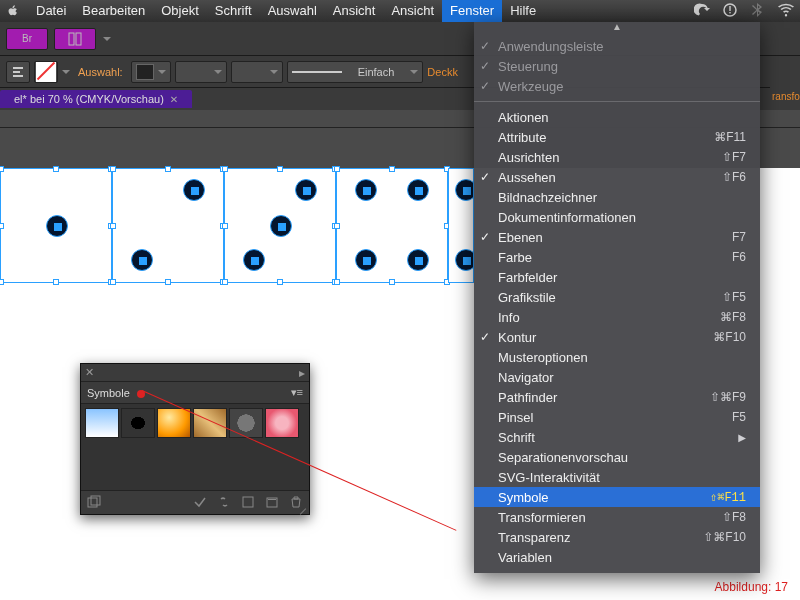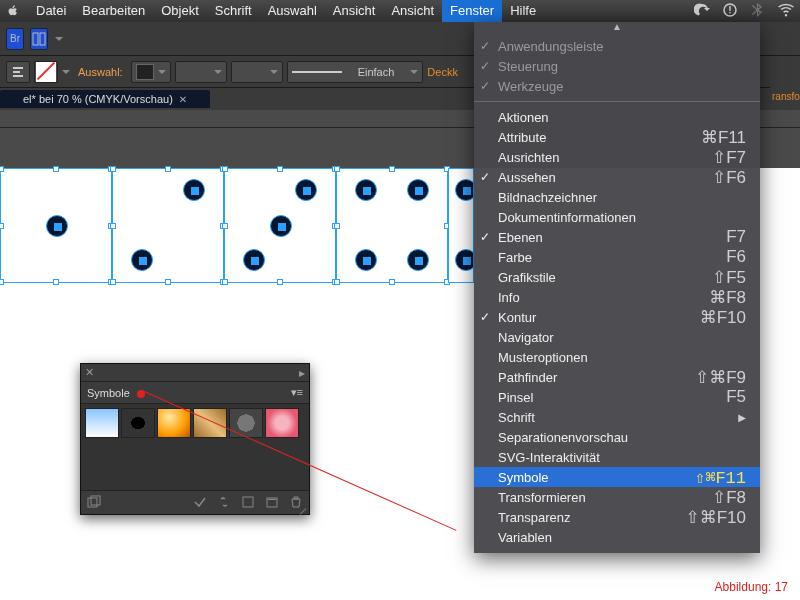--- a/index.html
+++ b/index.html
@@ -9,41 +9,41 @@
   .menubar { height: 22px; background: linear-gradient(#4a4a4a,#2f2f2f); display:flex; align-items:center; padding:0 6px; color:#eee; font-size:13px; position:relative; }
   .menubar .apple { width:14px; height:14px; margin-right:8px; }
   .menubar .apple svg { width:14px; height:14px; fill:#ccc; }
   .menubar .menu { padding:0 8px; line-height:22px; cursor:default; }
   .menubar .menu.hl { background:#1a6fd6; color:#fff; }
   .menubar .right { margin-left:auto; display:flex; gap:12px; align-items:center; }
   .menubar .right svg { width:16px; height:16px; fill:#ccc; }
 
   
   .apptool { height:34px; background:#3a3a3a; border-bottom:1px solid #1a1a1a; display:flex; align-items:center; padding:0 6px; gap:6px; }
-  .apptool .sq { width:18px; height:22px; background:#1d4ed8; border:1px solid #222; border-radius:2px; display:flex; align-items:center; justify-content:center; font-size:10px; color:#bbb; }
+  .apptool .sq { width:42px; height:22px; background:#a21caf; border:1px solid #222; border-radius:2px; display:flex; align-items:center; justify-content:center; font-size:10px; color:#bbb; }
   .apptool .dd { width:10px; display:flex; align-items:center; justify-content:center; }
   .dd svg { width:8px; height:8px; fill:#888; }
 
   
   .ctrlbar { height:32px; background:#3a3a3a; border-bottom:1px solid #1a1a1a; display:flex; align-items:center; padding:0 6px; font-size:11px; color:#999; gap:4px; }
   .ctrlbar .btn { width:24px; height:22px; background:#4a4a4a; border:1px solid #222; border-radius:2px; display:flex; align-items:center; justify-content:center; }
   .ctrlbar .lbl { color:#f0a050; padding:0 4px; }
   .ctrlbar .sel { height:22px; background:#4a4a4a; border:1px solid #222; border-radius:2px; display:flex; align-items:center; padding:0 4px; color:#ccc; gap:4px; }
   .ctrlbar .sel.wide { min-width:40px; }
   .ctrlbar .sel.swatch::before { content:""; width:16px; height:14px; background:#222; border:1px solid #666; }
   .ctrlbar .sel .v { min-width:30px; }
   .ctrlbar .stroke-style { min-width:100px;gap:16px; }
   .ctrlbar .stroke-style::before { content:""; width:50px; height:2px; background:#ccc; }
   .ctrlbar .rlink { color:#e88b2e; }
   .no-fill { position:relative; width:20px; height:20px; background:#fff; }
   .no-fill::after { content:""; position:absolute; left:-2px; top:8px; width:24px; height:2px; background:#e33; transform:rotate(-45deg); }
 
   
   .doctab { height:22px; background:#3a3a3a; display:flex; align-items:center; }
-  .doctab .tab { background:#0f172a; color:#ddd; font-size:11px; padding:3px 23px; border-radius:2px 2px 0 0; display:flex; gap:6px; align-items:center;}
+  .doctab .tab { background:#4c1d95; color:#ddd; font-size:11px; padding:3px 14px; border-radius:2px 2px 0 0; display:flex; gap:6px; align-items:center;}
   .doctab .tab .x { font-size:10px; color:#aaa; }
 
   .ruler { height:18px; background:#4a4a4a; border-bottom:1px solid #222; }
   .canvas-bg { height:40px; background:#4a4a4a; }
   .canvas { background:#fff; position:relative; height:432px; }
 
   
   .dice-row { position:absolute; top:0; left:0; display:flex; }
   .die { width:112px; height:115px; border:1px solid #2aa0ff; position:relative; background:#fff; }
   .die .dot { position:absolute; width:22px; height:22px; background:#04152e; border-radius:50%; border:1px solid #2aa0ff; }
@@ -81,21 +81,21 @@
   .caption { position:absolute; color:#d22; font-size:12px;}
 
   
   .ddmenu { position:absolute; left:474px; top:22px; width:286px; background:rgba(72,72,76,.97); color:#eee; font-size:13px; box-shadow:0 6px 20px rgba(0,0,0,.6); padding-bottom:4px;}
   .ddmenu .grp { padding:2px 0;}
   .ddmenu .sep { height:1px; background:#6a6a6e; margin:3px 0;}
   .ddmenu .row { display:flex; align-items:center; height:20px; padding:0 14px 0 24px; position:relative;}
   .ddmenu .row.dim { color:#9a9a9e;}
   .ddmenu .row.hl { background:#2a6fd6; color:#fff;}
   .ddmenu .row .chk { position:absolute; left:6px; font-size:12px;}
-  .ddmenu .row .sc { margin-left:auto; font-size:17px; color:#cfcfd3;}
+  .ddmenu .row .sc { margin-left:auto; font-size:12px; color:#cfcfd3;}
   .ddmenu .row.hl .sc { color:#fde047;font-family:Liberation Mono, monospace;}
   .ddmenu .row .arr { margin-left:auto; font-size:10px; color:#cfcfd3;}
   .ddmenu .toparrow { text-align:center; height:12px; color:#bbb; font-size:10px; line-height:10px;}
 
   .rightslab { position:absolute; right:0; top:87px; width:30px; height:22px; background:#3a3a3a; color:#e88b2e; font-size:10px; overflow:hidden; padding:4px 2px;}
 </style>
 </head>
 <body>
 
 <div class="menubar">
@@ -354,37 +354,40 @@
       <div class="row">
         <span class="chk">✓</span>
         <span>Ebenen</span>
         <span class="sc">F7</span>
       </div>
       <div class="row">
         <span>Farbe</span>
         <span class="sc">F6</span>
       </div>
       <div class="row">
+        <span>Farbfelder</span>
+      </div>
+      <div class="row">
         <span>Grafikstile</span>
         <span class="sc">⇧F5</span>
       </div>
       <div class="row">
         <span>Info</span>
         <span class="sc">⌘F8</span>
       </div>
       <div class="row">
         <span class="chk">✓</span>
         <span>Kontur</span>
         <span class="sc">⌘F10</span>
       </div>
       <div class="row">
+        <span>Musteroptionen</span>
+      </div>
+      <div class="row">
         <span>Navigator</span>
-      </div>
-      <div class="row">
-        <span>Musteroptionen</span>
       </div>
       <div class="row">
         <span>Pathfinder</span>
         <span class="sc">⇧⌘F9</span>
       </div>
       <div class="row">
         <span>Pinsel</span>
         <span class="sc">F5</span>
       </div>
       <div class="row">

